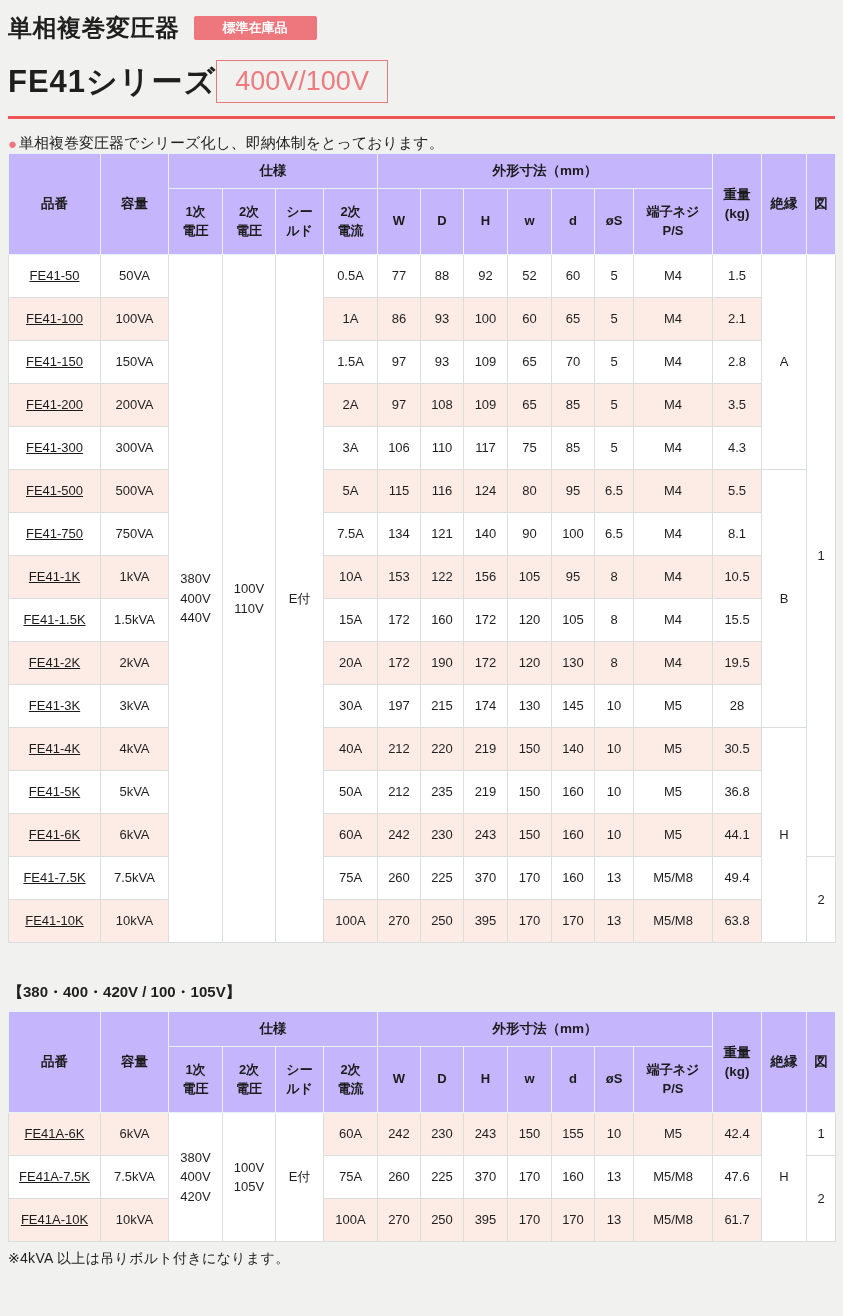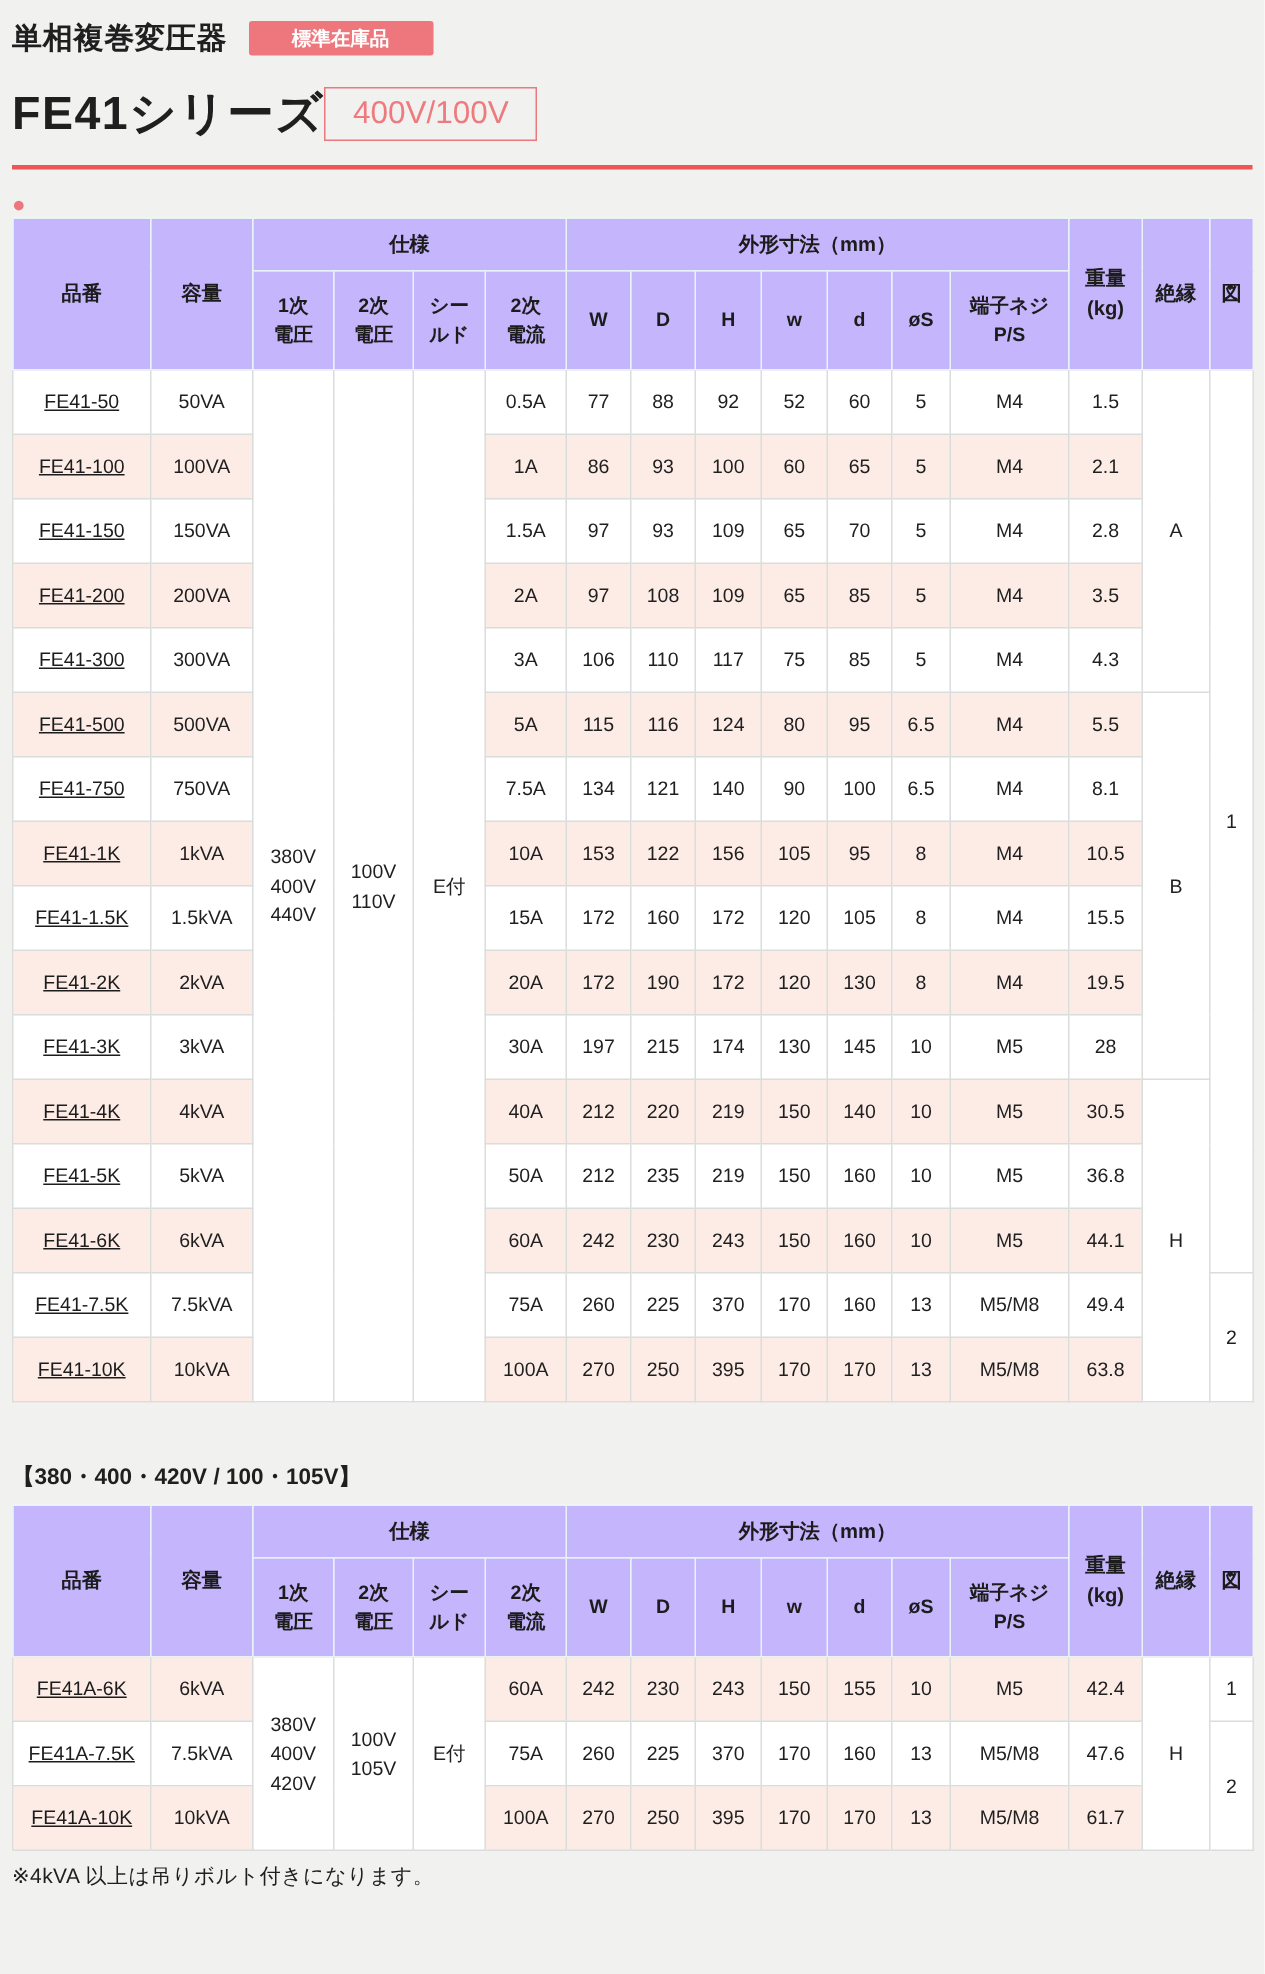--- a/index.html
+++ b/index.html
@@ -8,29 +8,29 @@
     font-family:"Liberation Sans","DejaVu Sans",sans-serif;
     background:#f1f1f0;
     color:#1f1f1f;
     width:843px; height:1316px;
     overflow:hidden;
   }
   .page { padding:10px 8px 0 8px; }
 
   
   .title-row { display:flex; align-items:center; gap:14px; margin-top:2px; }
-  .page-title { font-size:20px; font-weight:bold; letter-spacing:.5px; }
+  .page-title { font-size:24px; font-weight:bold; letter-spacing:.5px; }
   .stock-badge {
     background:#ee777d; color:#fff; font-size:13px; font-weight:bold;
     padding:4px 29px; border-radius:2px; line-height:1.2;
   }
   .series-row { display:flex; align-items:center; margin-top:16px; }
   .series-title { font-size:31px; font-weight:bold; letter-spacing:1px; }
   .voltage-badge {
-    border:1px solid #e8797d; color:#ef7a7e; font-size:21px;
+    border:1px solid #e8797d; color:#ef7a7e; font-size:27px;
     padding:3px 18px; background:transparent; line-height:1.3;
   }
   .accent-rule { border:0; border-top:3px solid #f05556; margin-top:13px; }
   .intro-line { display:flex; align-items:center; margin-top:15px; font-size:15px; }
   .intro-bullet { color:#ee777d; font-size:15px; margin-right:2px; }
 
   
   .section-title { font-size:15px; font-weight:bold; margin-top:33px; margin-bottom:9px; }
   .section-title.second { margin-top:40px; }
 
@@ -65,20 +65,21 @@
 
   <div class="series-row">
     <span class="series-title">FE41シリーズ</span>
     <span class="voltage-badge">400V/100V</span>
   </div>
 
   <hr class="accent-rule">
 
   <div class="intro-line">
     <span class="intro-bullet">●</span>
+    <span>単相複巻変圧器でシリーズ化し、即納体制をとっております。</span>
   </div>
 
 
   <table>
     <colgroup>
       <col style="width:92px">
         <col style="width:68px">
         <col style="width:54px">
         <col style="width:53px">
       <col style="width:48px">

